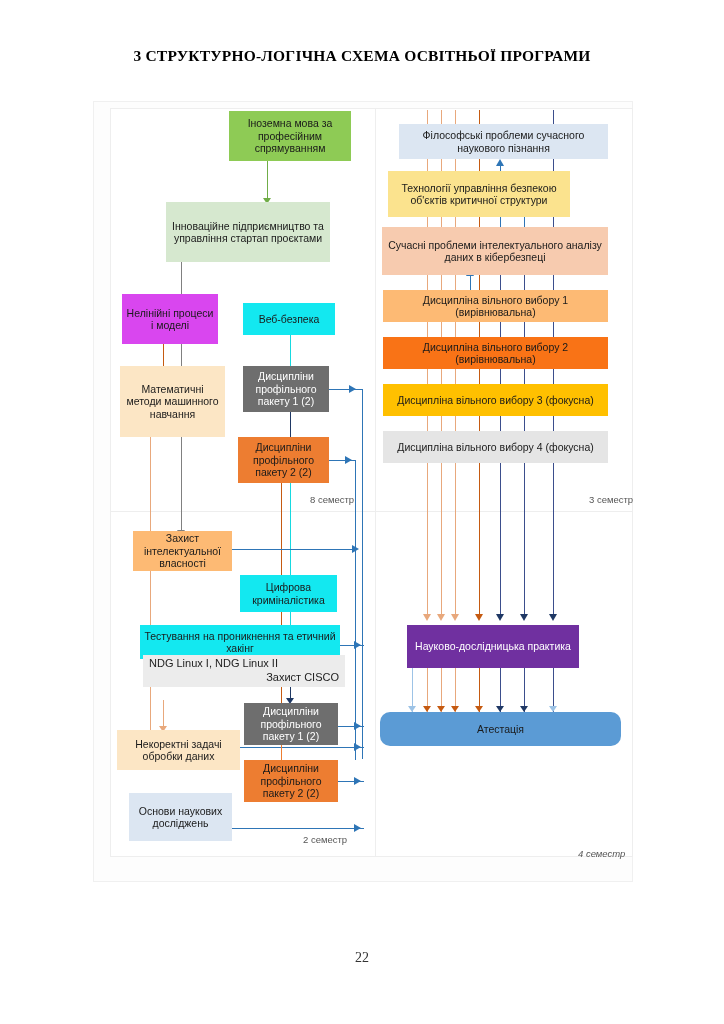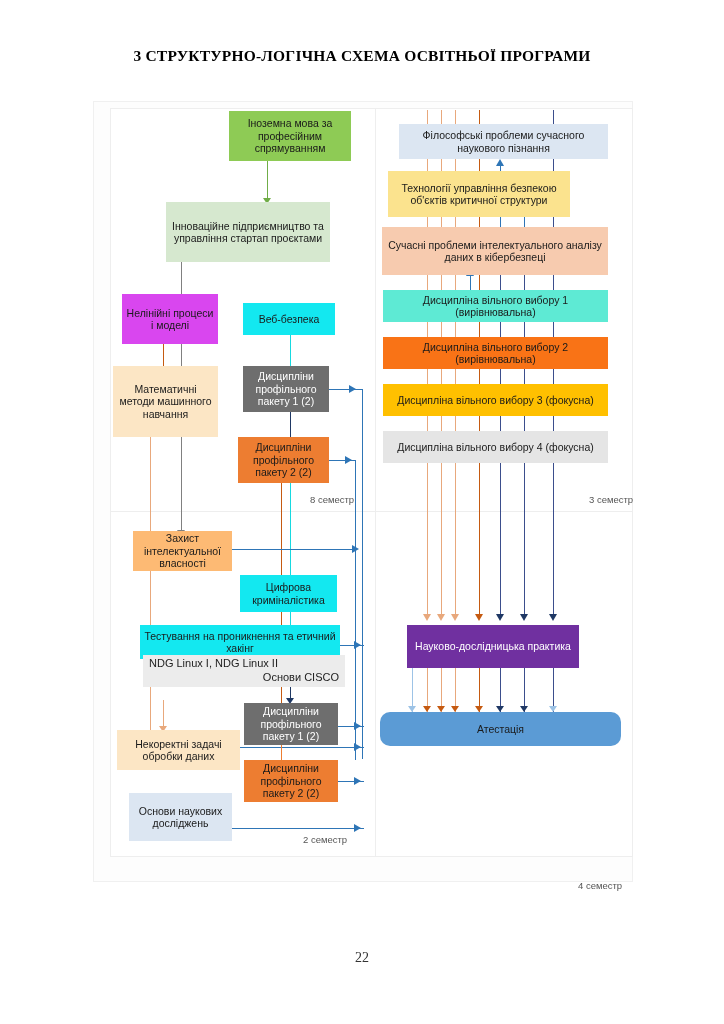--- a/index.html
+++ b/index.html
@@ -179,66 +179,66 @@
 <div class="ln vl" style="left:553px;top:668px;height:44px;background:#3B4E8C;"></div>
 <div class="ah ah-u" style="left:549px;top:662px;border-bottom:6px solid #1F3864;"></div>
 <div class="ah ah-d" style="left:549px;top:706px;border-top:6px solid #9DC3E6;"></div>
 
 <div class="box" style="left:229px;top:111px;width:122px;height:50px;background:#8ECB55;">Іноземна мова за професійним спрямуванням</div>
 
 <div class="box" style="left:166px;top:202px;width:164px;height:60px;background:#D6E8CF;">Інноваційне підприємництво та управління стартап проєктами</div>
 
 <div class="box" style="left:122px;top:294px;width:96px;height:50px;background:#d946ef;">Нелінійні процеси і моделі</div>
 
-<div class="box" style="left:113px;top:366px;width:105px;height:71px;background:#FCE6C5;">Математичні методи машинного навчання</div>
+<div class="box" style="left:120px;top:366px;width:105px;height:71px;background:#FCE6C5;">Математичні методи машинного навчання</div>
 
 <div class="box" style="left:243px;top:303px;width:92px;height:32px;background:#13E8F0;">Веб-безпека</div>
 
 <div class="box" style="left:243px;top:366px;width:86px;height:46px;background:#6E6E6E;color:#fff;">Дисципліни профільного пакету 1 (2)</div>
 
 <div class="box" style="left:238px;top:437px;width:91px;height:46px;background:#ED7D31;">Дисципліни профільного пакету 2 (2)</div>
 
 <div class="sem-label" style="left:310px;top:494px;">8 семестр</div>
 
 <div class="box" style="left:399px;top:124px;width:209px;height:35px;background:#DCE6F2;">Філософські проблеми сучасного наукового пізнання</div>
 
 <div class="box" style="left:388px;top:171px;width:182px;height:46px;background:#FBE38E;">Технології управління безпекою об'єктів критичної структури</div>
 
 <div class="box" style="left:382px;top:227px;width:226px;height:48px;background:#F7CBAF;">Сучасні проблеми інтелектуального аналізу даних в кібербезпеці</div>
 
-<div class="box" style="left:383px;top:290px;width:225px;height:32px;background:#5eead4;">Дисципліна вільного вибору 1 (вирівнювальна)</div>
+<div class="box" style="left:383px;top:290px;width:225px;height:32px;background:#fdba74;">Дисципліна вільного вибору 1 (вирівнювальна)</div>
 
 <div class="box" style="left:383px;top:337px;width:225px;height:32px;background:#f97316;">Дисципліна вільного вибору 2 (вирівнювальна)</div>
 
 <div class="box" style="left:383px;top:384px;width:225px;height:32px;background:#FFC000;">Дисципліна вільного вибору 3 (фокусна)</div>
 
 <div class="box" style="left:383px;top:431px;width:225px;height:32px;background:#e5e5e5;">Дисципліна вільного вибору 4 (фокусна)</div>
 
 <div class="sem-label" style="left:589px;top:494px;">3 семестр</div>
 
 <div class="box" style="left:133px;top:531px;width:99px;height:40px;background:#fdba74;">Захист інтелектуальної власності</div>
 
 <div class="box" style="left:240px;top:575px;width:97px;height:37px;background:#13E8F0;">Цифрова криміналістика</div>
 
 <div class="box" style="left:140px;top:625px;width:200px;height:34px;background:#13E8F0;">Тестування на проникнення та етичний хакінг</div>
 
 <div class="cisco" style="left:143px;top:655px;width:202px;height:32px;">
   <div class="l1">NDG Linux I, NDG Linux II</div>
-  <div class="l2">Основи CISCO</div>
+  <div class="l2">Захист CISCO</div>
 </div>
 
 <div class="box" style="left:244px;top:703px;width:94px;height:42px;background:#6E6E6E;color:#fff;">Дисципліни профільного пакету 1 (2)</div>
 
 <div class="box" style="left:117px;top:730px;width:123px;height:40px;background:#FCE6C5;">Некоректні задачі обробки даних</div>
 
 <div class="box" style="left:244px;top:760px;width:94px;height:42px;background:#ED7D31;">Дисципліни профільного пакету 2 (2)</div>
 
 <div class="box" style="left:129px;top:793px;width:103px;height:48px;background:#DCE6F2;">Основи наукових досліджень</div>
 
 <div class="sem-label" style="left:303px;top:834px;">2 семестр</div>
 
 <div class="box" style="left:407px;top:625px;width:172px;height:43px;background:#7030A0;color:#fff;">Науково-дослідницька практика</div>
 
 <div class="box" style="left:380px;top:712px;width:241px;height:34px;background:#5B9BD5;border-radius:10px;">Атестація</div>
 
-<div class="sem-label" style="left:578px;top:880px;">4 семестр</div>
+<div class="sem-label" style="left:578px;top:848px;font-style:italic;">4 семестр</div>
 
 <div id="page-number">22</div>
 
 </body></html>

